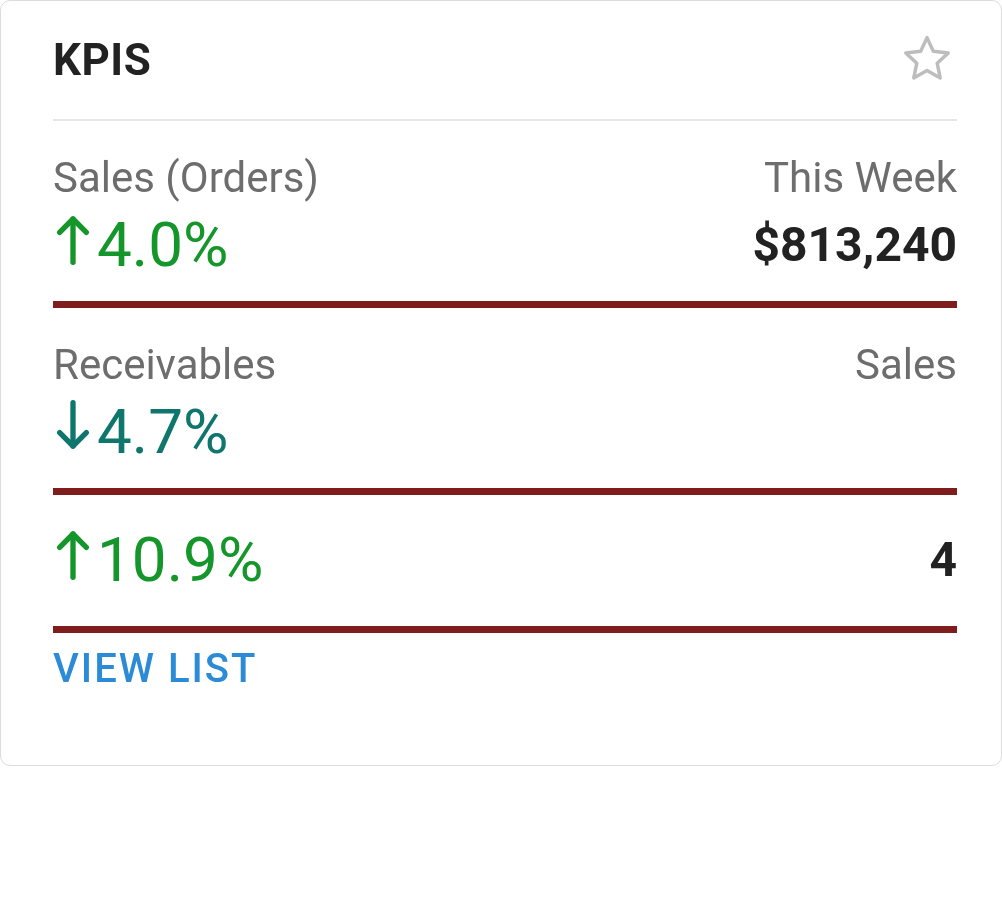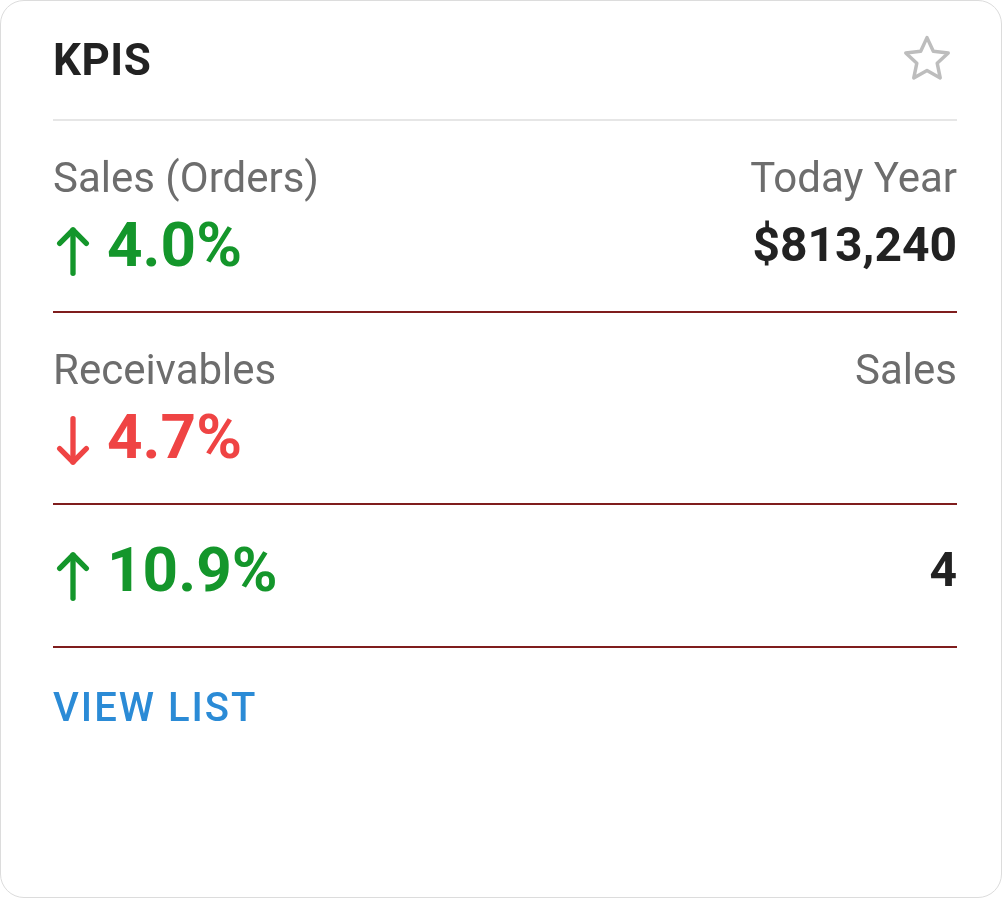--- a/index.html
+++ b/index.html
@@ -6,23 +6,23 @@
   html, body {
     margin: 0;
     padding: 0;
     width: 1002px;
     height: 898px;
     font-family: -apple-system, BlinkMacSystemFont, "Segoe UI", Roboto, "Helvetica Neue", Arial, sans-serif;
     background: #ffffff;
   }
   .card {
     width: 1002px;
-    height: 898px;
+    height: 766px;
     border: 1px solid #dcdcdc;
-    border-radius: 24px;
+    border-radius: 10px;
     background: #ffffff;
     padding: 0 44px 0 52px;
     display: flex;
     flex-direction: column;
   }
   
   .card-header {
     display: flex;
     align-items: center;
     justify-content: space-between;
@@ -41,22 +41,22 @@
     display: flex;
     align-items: center;
     justify-content: center;
     cursor: pointer;
     color: #bdbdbd;
   }
   .star-btn svg { width: 52px; height: 52px; }
 
   
   .kpi-row {
-    border-bottom: 2px solid #7f1d1d;
-    padding: 32px 0 34px 0;
+    border-bottom: 7px solid #7f1d1d;
+    padding: 32px 0 24px 0;
     display: grid;
     grid-template-columns: 1fr auto;
     grid-template-rows: auto auto;
     row-gap: 10px;
     column-gap: 20px;
     align-items: baseline;
   }
   .kpi-label {
     font-size: 42px;
     color: #6d6d6d;
@@ -64,48 +64,48 @@
   }
   .kpi-period {
     font-size: 42px;
     color: #6d6d6d;
     font-weight: 400;
     text-align: right;
     justify-self: end;
   }
   .kpi-change {
     font-size: 62px;
-    font-weight: 700;
+    font-weight: 400;
     display: flex;
-    align-items: flex-end;
-    gap: 14px;
+    align-items: flex-start;
+    gap: 4px;
     line-height: 1.05;
   }
   .kpi-change.up   { color: #14962b; }
-  .kpi-change.down { color: #ef4444; }
+  .kpi-change.down { color: #0f766e; }
   .kpi-change .arrow {
     width: 40px;
     height: 54px;
     display: inline-flex;
     align-items: center;
     justify-content: center;
   }
   .kpi-change .arrow svg { width: 40px; height: 54px; }
   .kpi-value {
     font-size: 48px;
     font-weight: 700;
     color: #222;
     text-align: center;
     justify-self: end;
     align-self: center;
   }
 
   
   .card-footer {
-    padding: 36px 0 0 0;
+    padding: 12px 0 0 0;
   }
   .view-list {
     font-size: 40px;
     font-weight: 500;
     color: #2b8bd6;
     letter-spacing: 2px;
     cursor: pointer;
     display: inline-block;
   }
 </style>
@@ -120,21 +120,21 @@
       <span>
         <svg viewBox="0 0 24 24" fill="none" stroke="currentColor" stroke-width="1.6" stroke-linejoin="round" stroke-linecap="round">
           <polygon points="12 2.6 14.9 8.9 21.8 9.7 16.7 14.4 18.1 21.2 12 17.8 5.9 21.2 7.3 14.4 2.2 9.7 9.1 8.9 12 2.6"></polygon>
         </svg>
       </span>
     </div>
   </div>
 
   <div class="kpi-row">
     <div class="kpi-label">Sales (Orders)</div>
-    <div class="kpi-period">Today Year</div>
+    <div class="kpi-period">This Week</div>
     <div class="kpi-change up">
       <span class="arrow">
         <svg viewBox="0 0 24 32" fill="none" stroke="currentColor" stroke-width="3.2" stroke-linecap="round" stroke-linejoin="round">
           <line x1="12" y1="30" x2="12" y2="4"></line>
           <polyline points="4 12 12 4 20 12"></polyline>
         </svg>
       </span>
       <span>4.0%</span>
     </div>
     <div class="kpi-value">$813,240</div>

